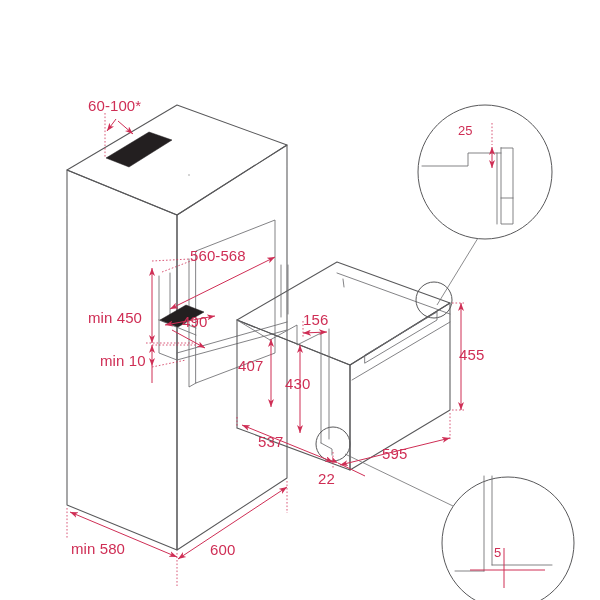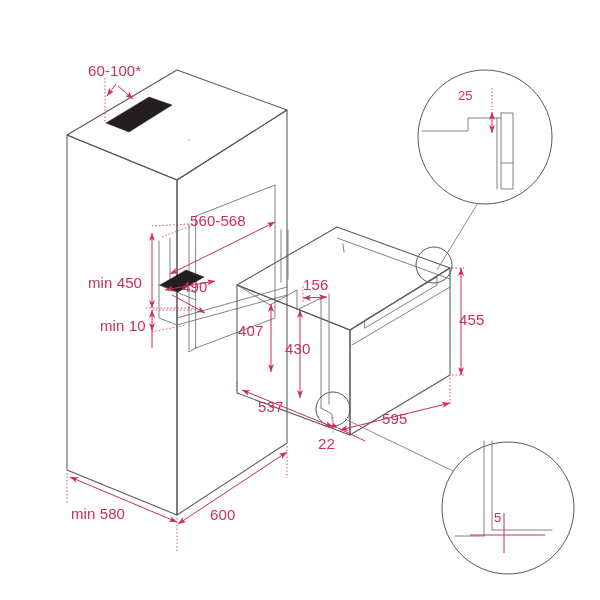--- a/index.html
+++ b/index.html
@@ -12,20 +12,21 @@
     width: 600px;
     height: 600px;
     font-family: "Liberation Sans", sans-serif;
     overflow: hidden;
   }
   #drawing-root {
     position: relative;
     width: 600px;
     height: 516px;
     background: #ffffff;
+    margin-top: 35px;
   }
   svg#tech-drawing {
     display: block;
     width: 600px;
     height: 600px;
   }
   .outline {
     fill: none;
     stroke: #58585a;
     stroke-width: 1.05;

